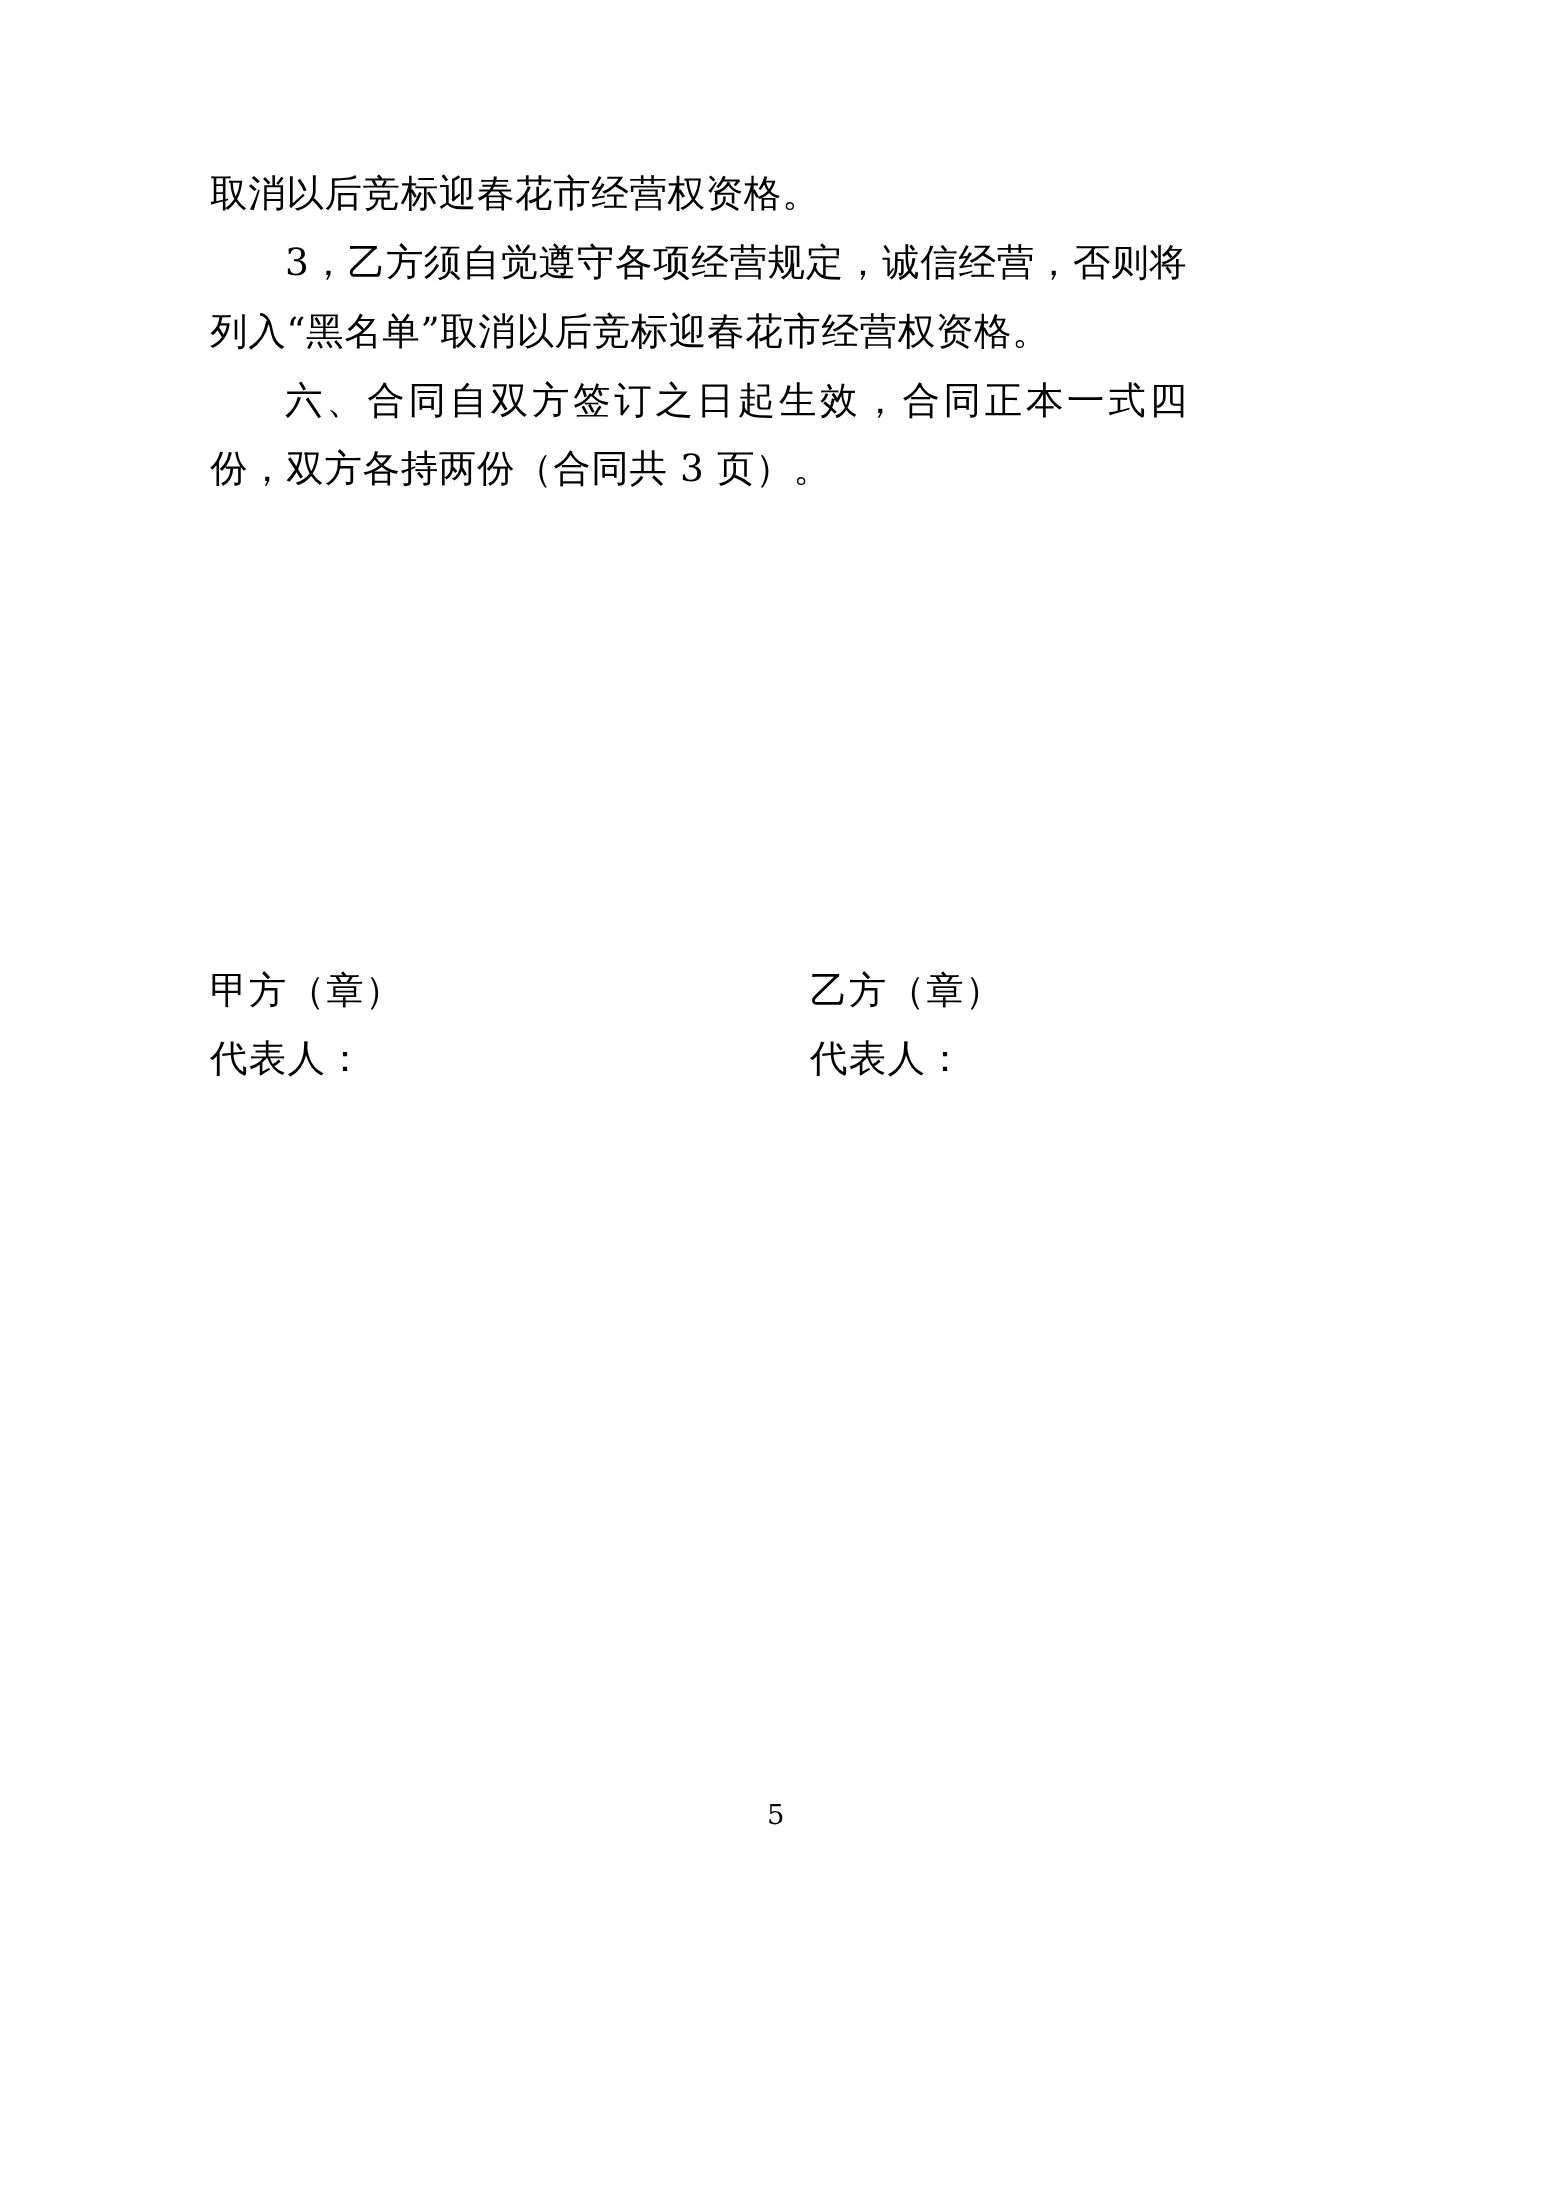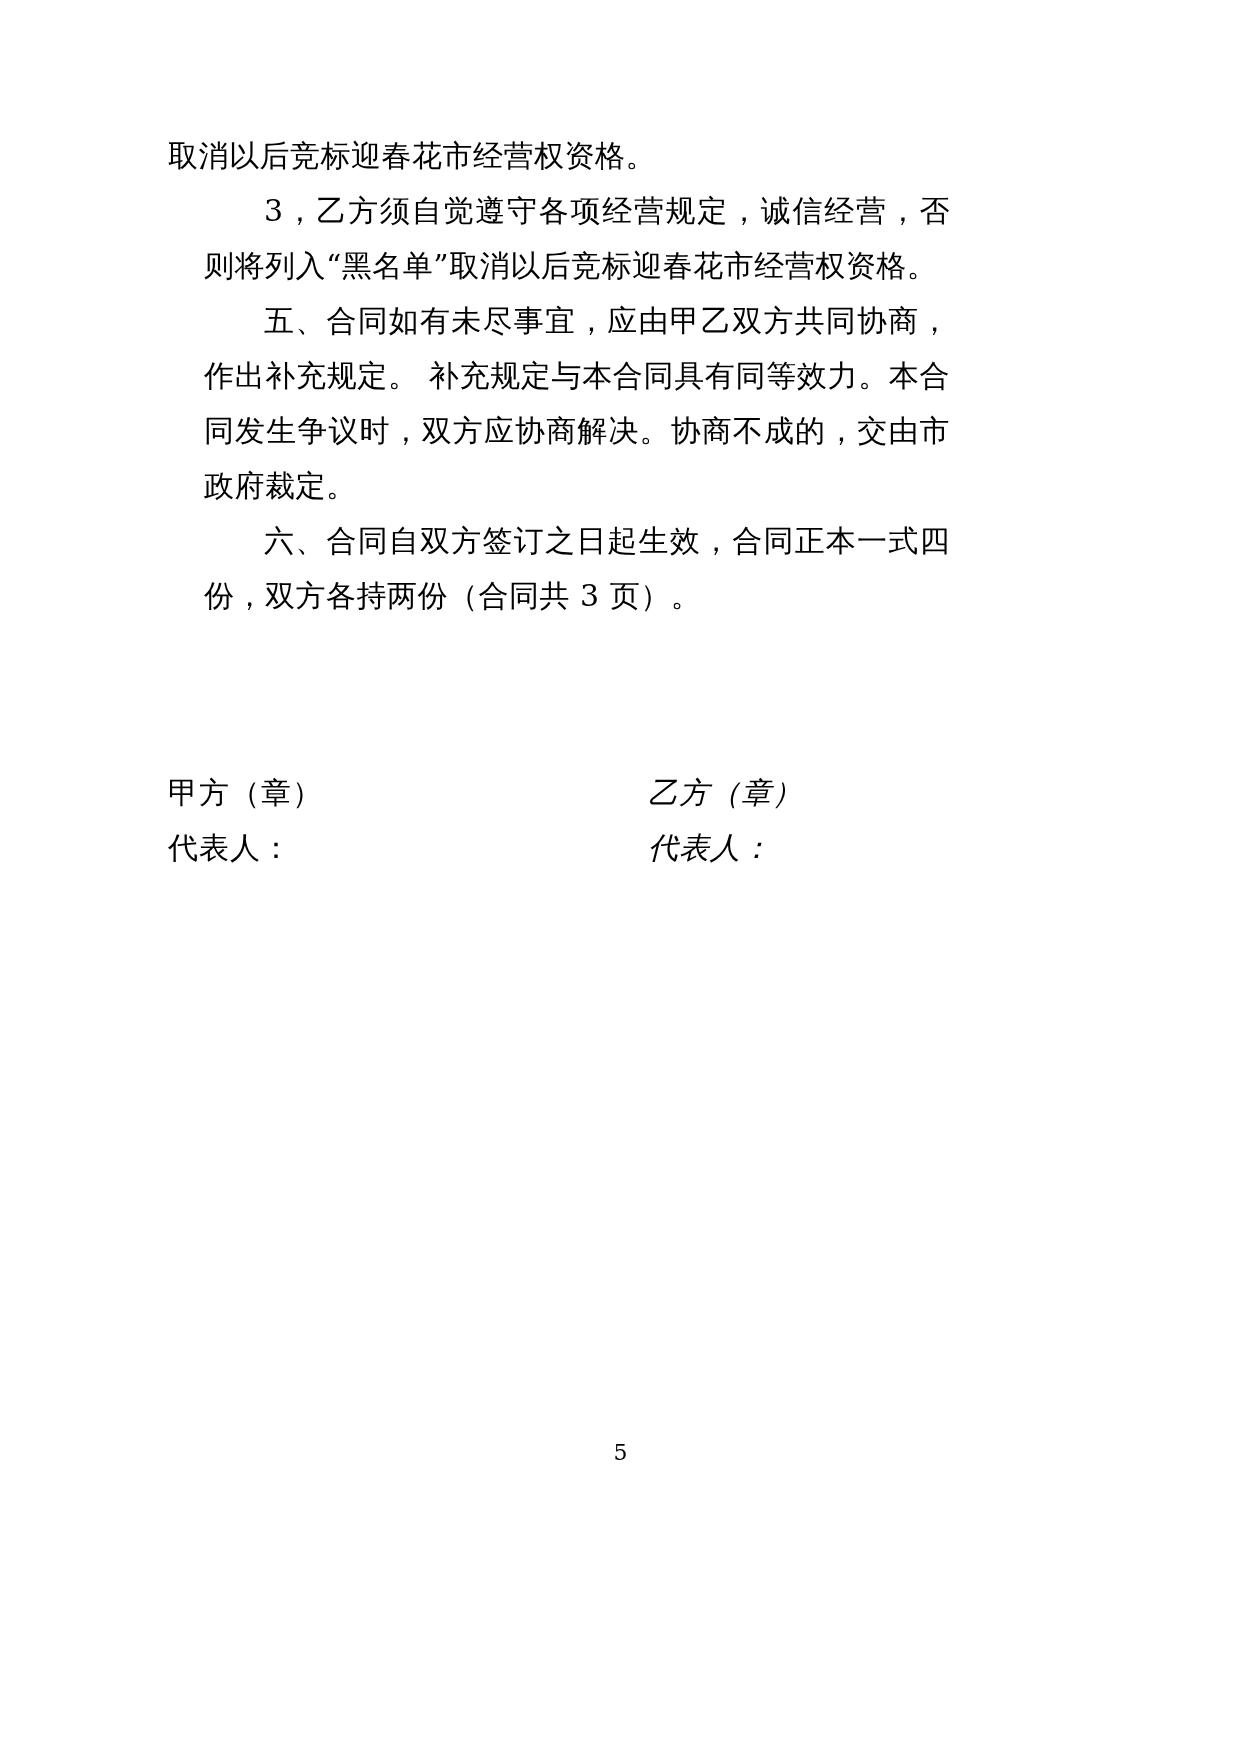--- a/index.html
+++ b/index.html
@@ -33,61 +33,58 @@
     font-size: 30px;
     line-height: 55px;
     letter-spacing: 0.5px;
     text-align: justify;
     text-justify: inter-ideograph;
     margin: 0;
     text-indent: 0;
   }
   .para.indent {
     text-indent: 60px;
-    margin-left: 36px;
   }
   .signature-block {
     position: absolute;
     left: 168px;
     top: 765px;
     width: 782px;
   }
   .sig-row {
     display: flex;
     flex-direction: row;
     font-size: 30px;
     line-height: 55px;
     letter-spacing: 1px;
   }
   .sig-col-a {
     width: 480px;
   }
   .sig-col-b {
     width: 300px;
-    font-style: italic;
   }
   .page-number {
     position: absolute;
     left: 0;
     top: 1440px;
     width: 1241px;
     text-align: center;
     font-size: 22px;
     font-family: "DejaVu Serif", "Liberation Serif", serif;
   }
 </style>
 </head>
 <body>
 
 <div class="page">
 
   <div class="content">
     <p class="para">取消以后竞标迎春花市经营权资格。</p>
     <p class="para indent">3，乙方须自觉遵守各项经营规定，诚信经营，否则将列入“黑名单”取消以后竞标迎春花市经营权资格。</p>
-    <p class="para indent">五、合同如有未尽事宜，应由甲乙双方共同协商，作出补充规定。 补充规定与本合同具有同等效力。本合同发生争议时，双方应协商解决。协商不成的，交由市政府裁定。</p>
     <p class="para indent">六、合同自双方签订之日起生效，合同正本一式四份，双方各持两份（合同共 3 页）。</p>
   </div>
 
   <div class="signature-block">
     <div class="sig-row">
       <div class="sig-col-a">甲方（章）</div>
       <div class="sig-col-b">乙方（章）</div>
     </div>
     <div class="sig-row">
       <div class="sig-col-a">代表人：</div>

